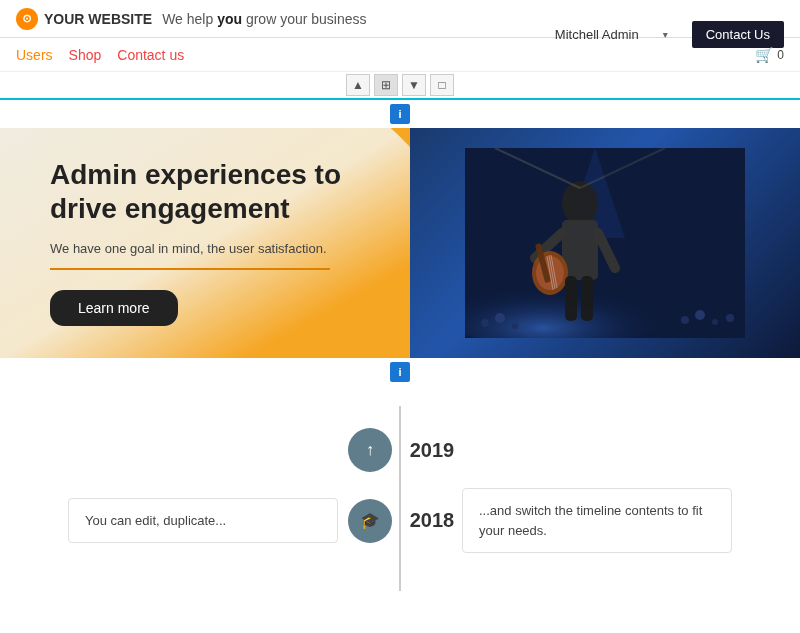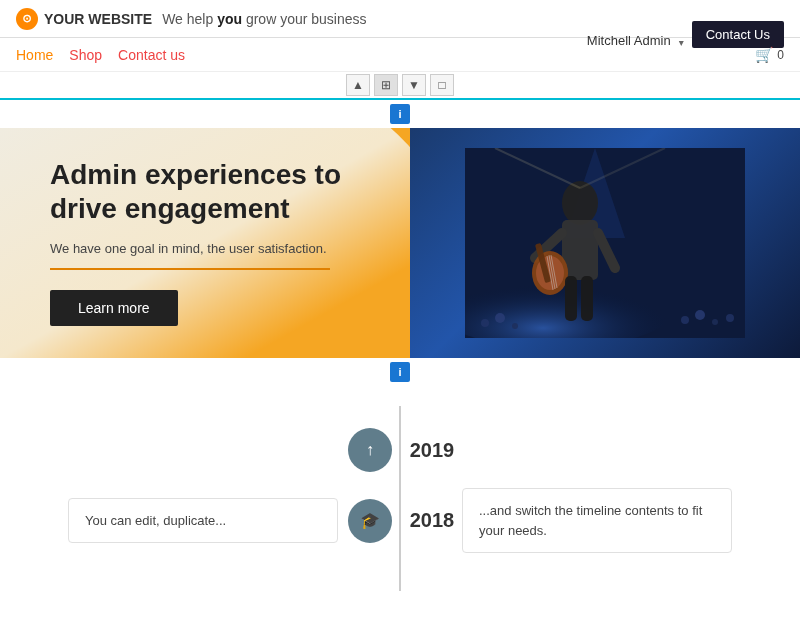--- a/index.html
+++ b/index.html
@@ -38,22 +38,22 @@
       font-size: 11px;
       font-weight: bold;
     }
     .tagline {
       font-size: 14px;
       color: #555;
     }
     .tagline strong { font-weight: bold; color: #222; }
     .header-right {
       display: flex;
-      align-items: flex-end;
-      gap: 8px;
+      align-items: center;
+      gap: 24px;
       margin-top: 31px;
     }
     .user-name {
       font-size: 13px;
       color: #333;
     }
     .dropdown-arrow {
       font-size: 10px;
       color: #666;
     }
@@ -189,21 +189,21 @@
       border-bottom: 2px solid #e08000;
       padding-bottom: 8px;
     }
     .learn-more-btn {
       background: #222;
       color: #fff;
       border: none;
       padding: 10px 28px;
       font-size: 14px;
       cursor: pointer;
-      border-radius: 2px;
+      border-radius: 14px;
     }
     .hero-image {
       flex: 1;
       background: linear-gradient(135deg, #1a3a6e 0%, #2255aa 40%, #0d1a3a 100%);
       min-height: 200px;
       position: relative;
       display: flex;
       align-items: center;
       justify-content: center;
       overflow: hidden;
@@ -300,21 +300,21 @@
   </div>
   <div class="header-right">
     <span class="user-name">Mitchell Admin</span>
     <span class="dropdown-arrow">▾</span>
     <button class="contact-btn">Contact Us</button>
   </div>
 </div>
 
 <div class="nav">
   <div class="nav-left">
-    <a class="nav-item active">Home</a>
+    <a class="nav-item active">Users</a>
     <a class="nav-item">Shop</a>
     <a class="nav-item">Contact us</a>
   </div>
   <div class="cart-icon">
     🛒 <span class="cart-count">0</span>
   </div>
 </div>
 
 <div class="toolbar-bar">
   <div class="toolbar-btn">▲</div>

